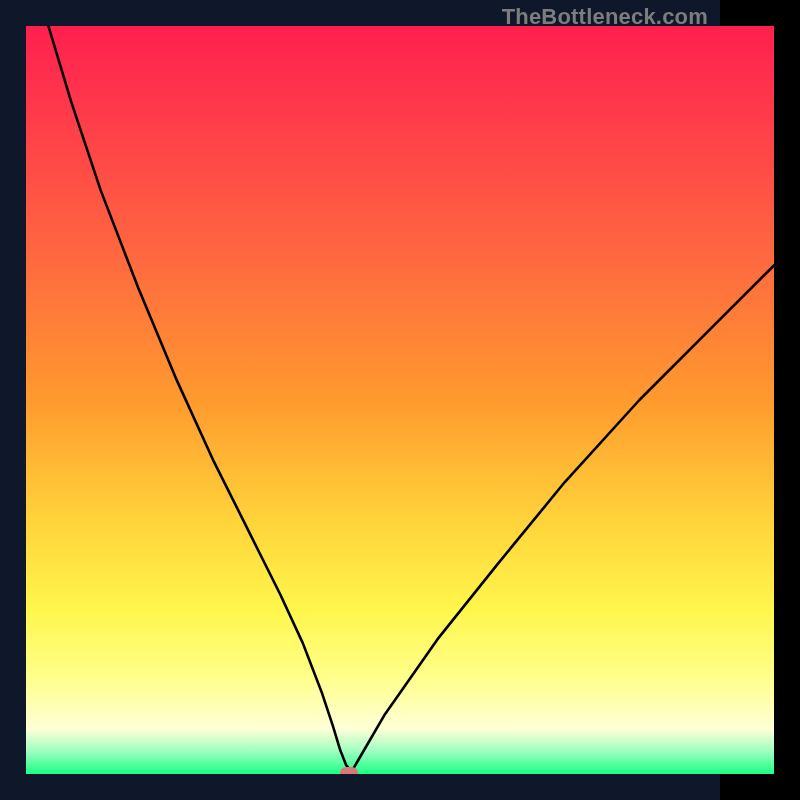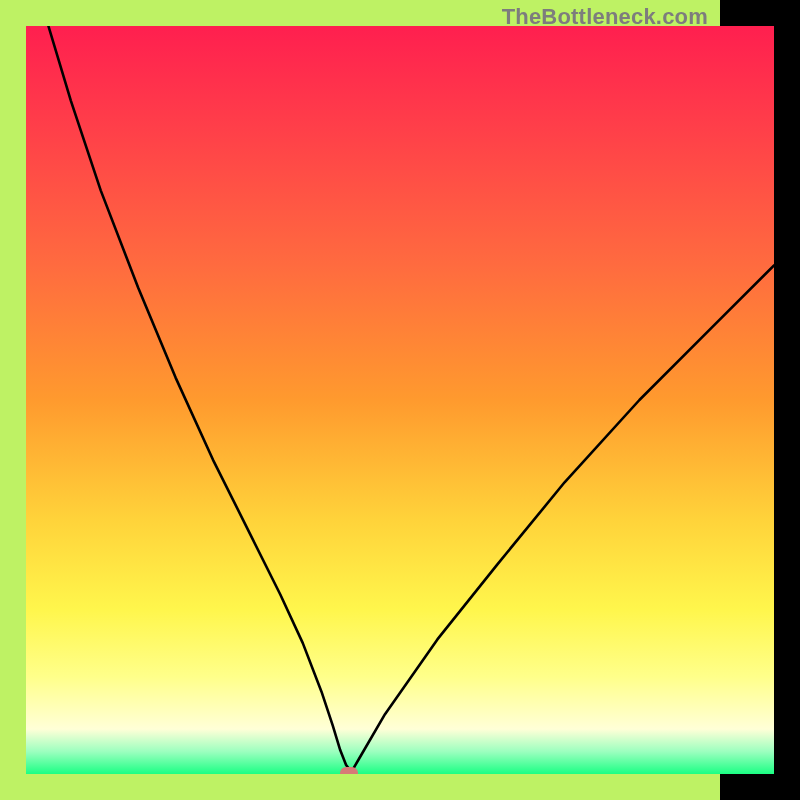--- a/index.html
+++ b/index.html
@@ -8,21 +8,21 @@
     width: 800px;
     height: 800px;
     background: #000;
     font-family: Arial, Helvetica, sans-serif;
     overflow: hidden;
   }
   .frame {
     position: relative;
     width: 720px;
     height: 800px;
-    background: #bef264;
+    background: #0f172a;
   }
   .watermark {
     position: absolute;
     top: 4px;
     right: 12px;
     color: #7d7d7d;
     font-size: 22px;
     font-weight: 600;
     letter-spacing: 0.2px;
     user-select: none;

